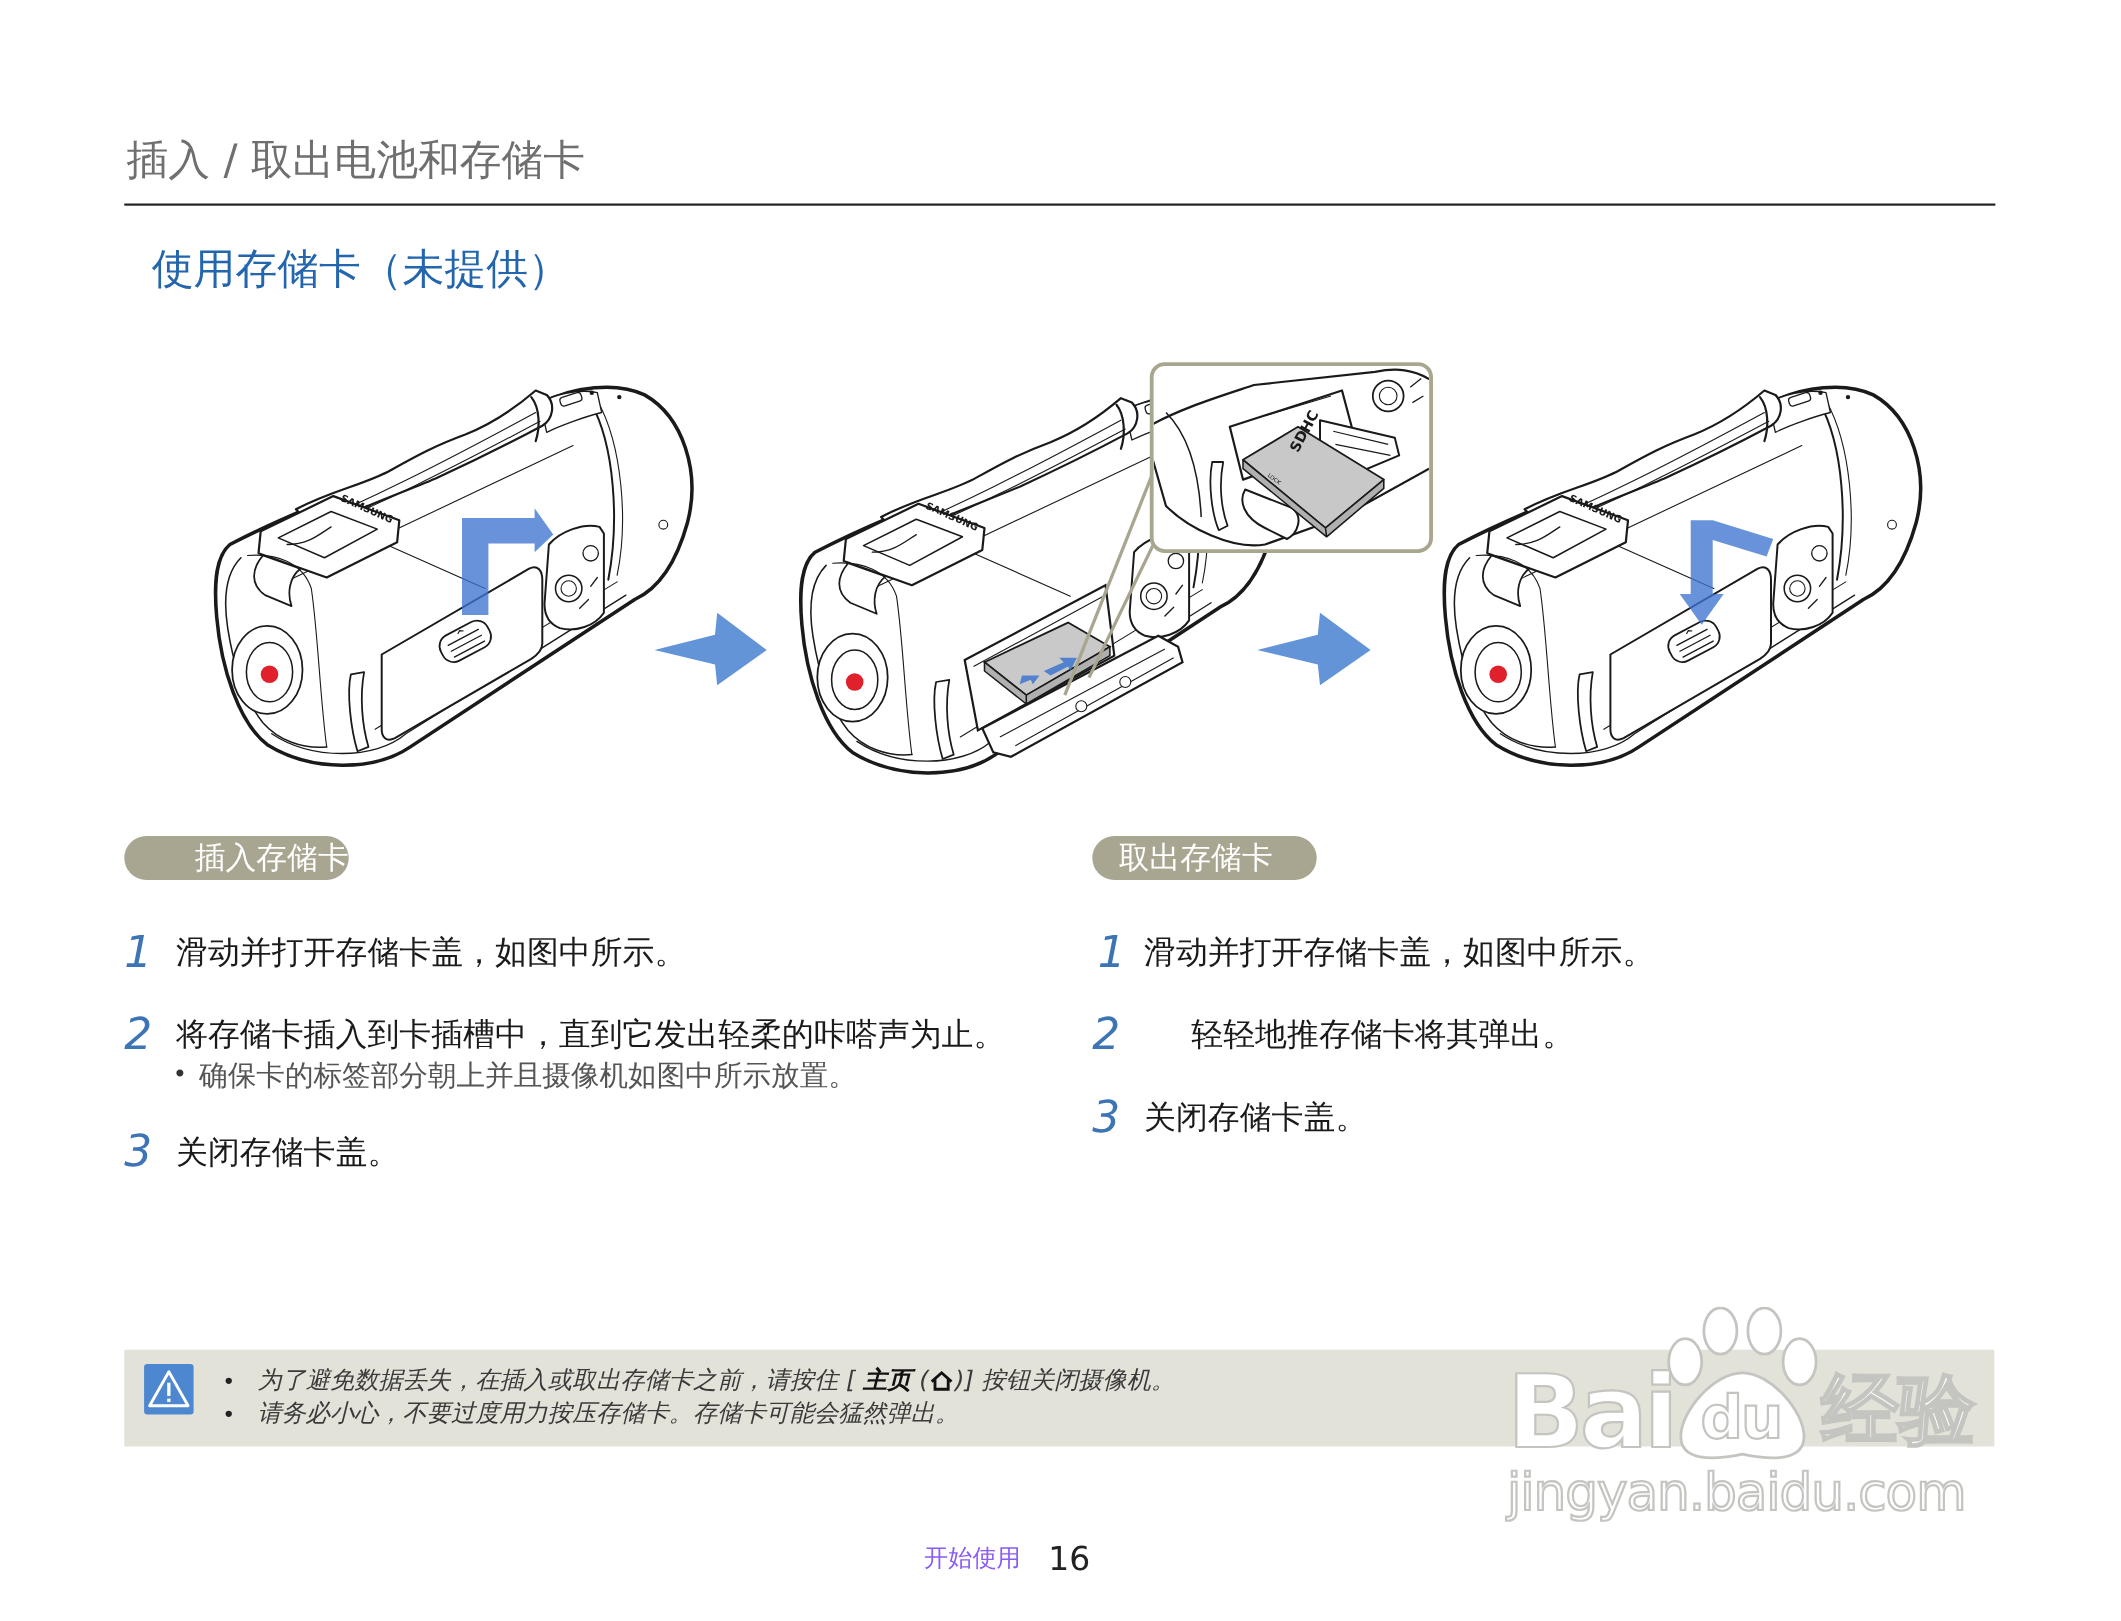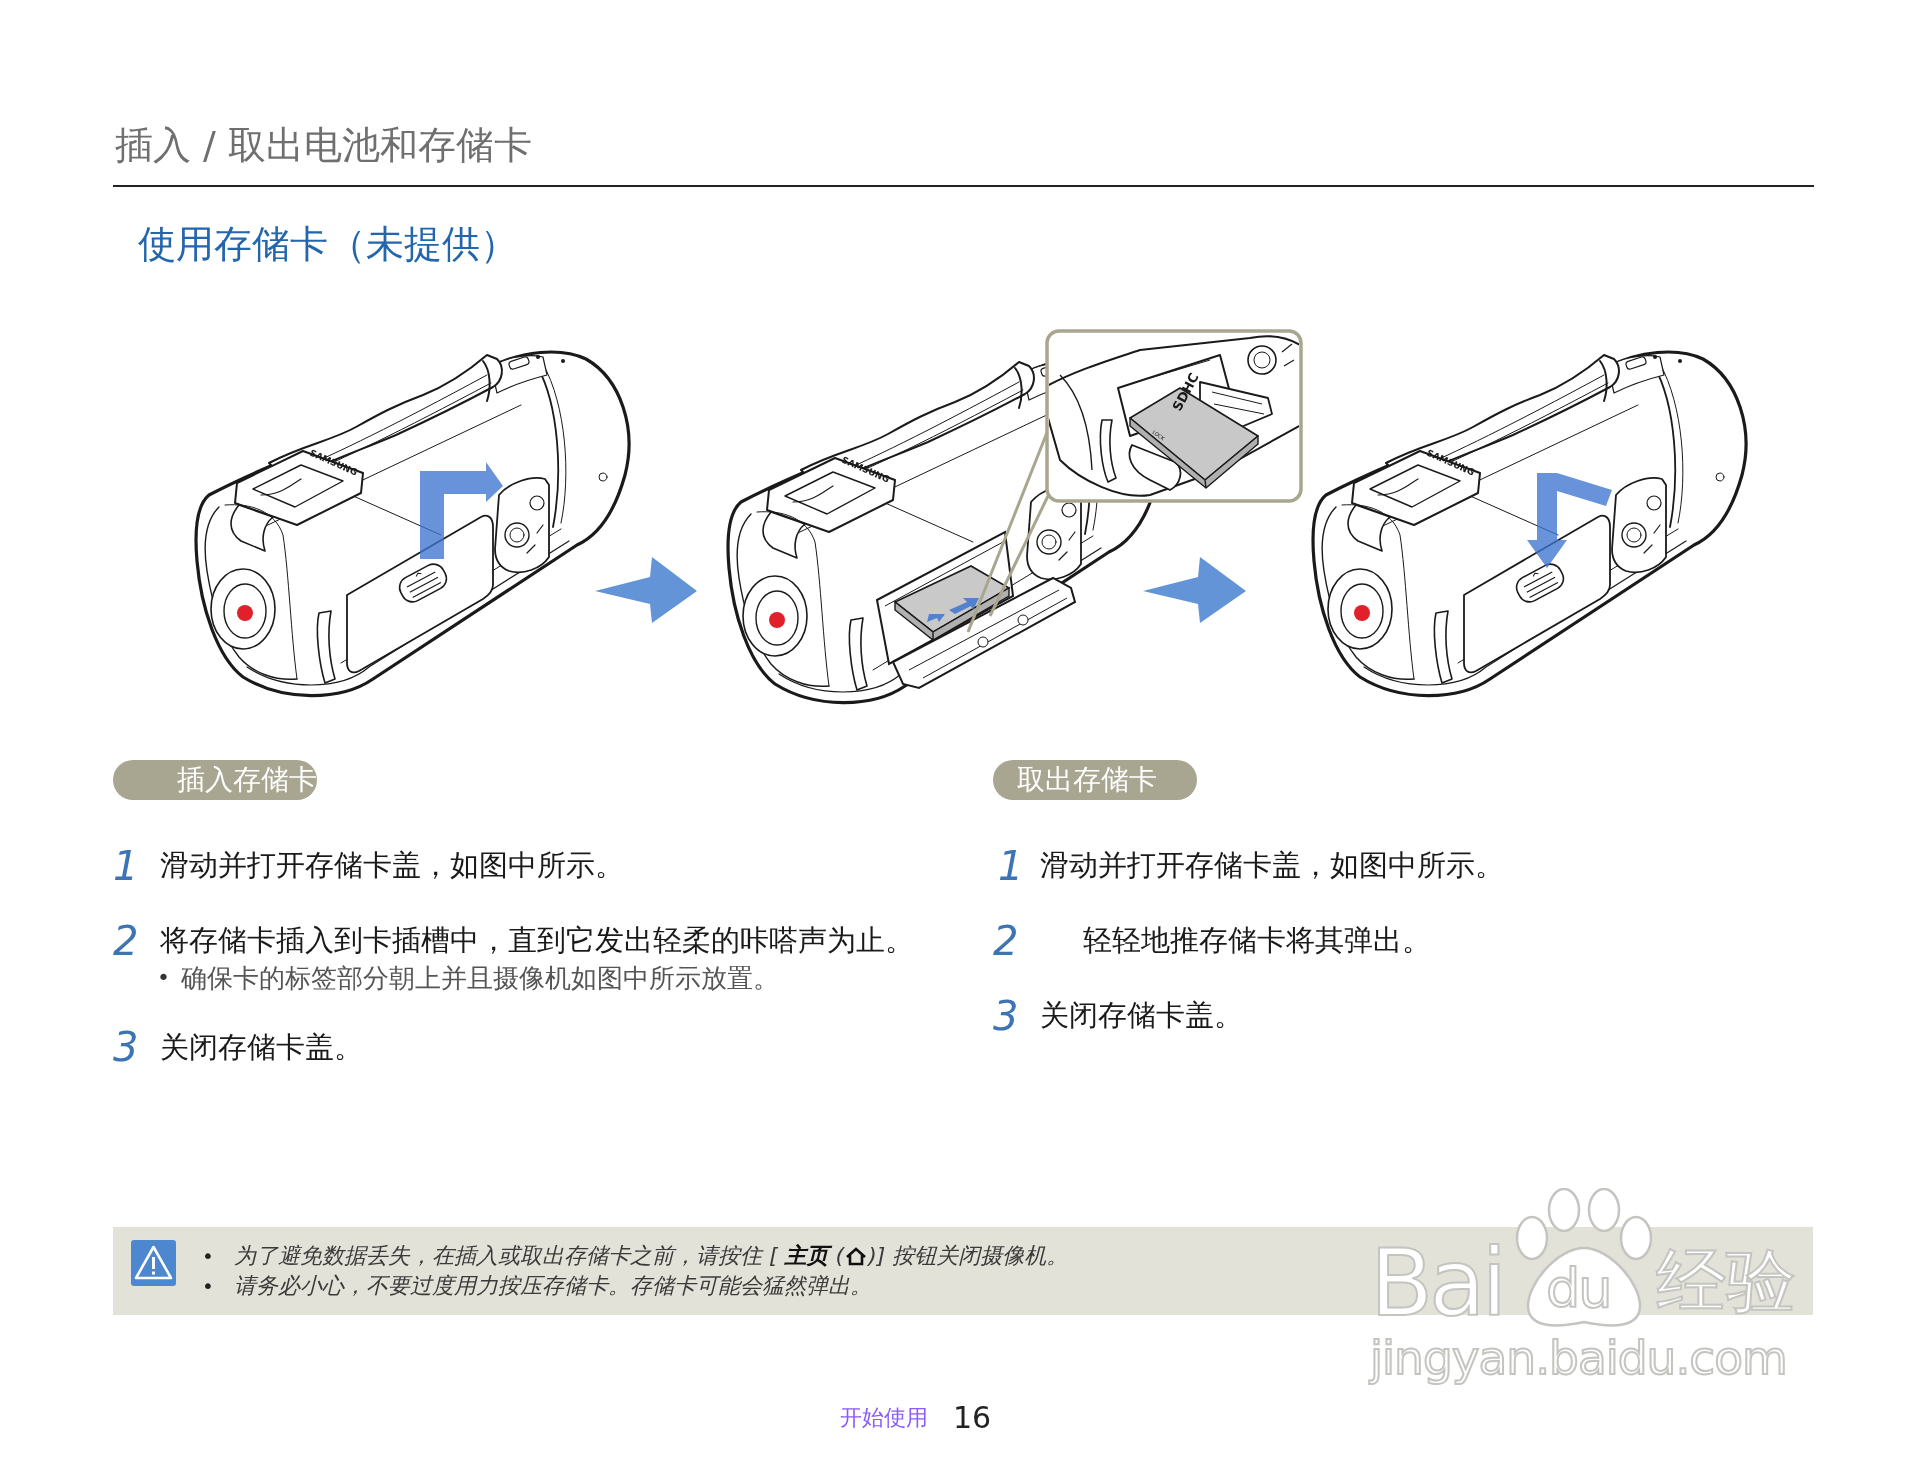--- a/index.html
+++ b/index.html
@@ -19,21 +19,21 @@
   .bullet-dot { position: absolute; font-size: 22px; line-height: 26px; color: #333; }
   .bullet-text { position: absolute; font-size: 26px; line-height: 26px; color: #555; white-space: nowrap; }
   .note-box { position: absolute; left: 113px; top: 1227px; width: 1700px; height: 88px; background: #e3e2d9; }
   .warn { position: absolute; left: 131px; top: 1240px; width: 45px; height: 46px; background: #4d87cf; border-radius: 3px; }
   .note-dot { position: absolute; left: 202px; font-size: 20px; line-height: 22px; color: #222; }
   .note-line { position: absolute; left: 234px; font-size: 22px; line-height: 22px; color: #3a3a3a; white-space: nowrap; font-style: italic; }
   .note-line b { color: #111; }
   .home-ic { display: inline-block; width: 24px; height: 20px; vertical-align: -3px; }
   .footer-sec { left: 840px; top: 1407px; font-size: 22px; line-height: 22px; color: #8b5cf6; }
   .footer-page { left: 953px; top: 1403px; font-size: 30px; line-height: 30px; color: #222; }
-  .wm { position: absolute; color: #ffffff; -webkit-text-stroke: 2px #c4c4c0; font-weight: normal; white-space: nowrap; }
+  .wm { position: absolute; color: #ffffff; -webkit-text-stroke: 2px #c4c4c0; font-weight: bold; white-space: nowrap; }
 </style>
 </head>
 <body>
 
 <div class="abs section-title">插入 / 取出电池和存储卡</div>
 <div class="abs rule"></div>
 <div class="abs page-title">使用存储卡（未提供）</div>
 
 <svg class="illus" viewBox="0 0 1928 760" xmlns="http://www.w3.org/2000/svg">
   <defs>

